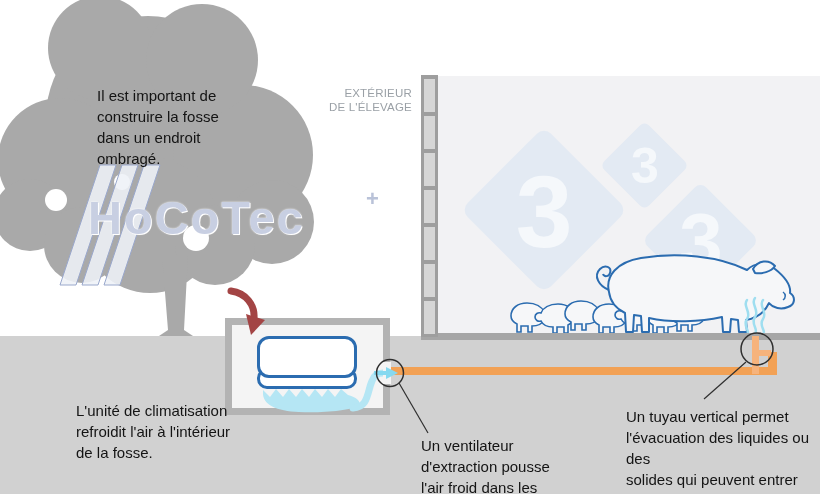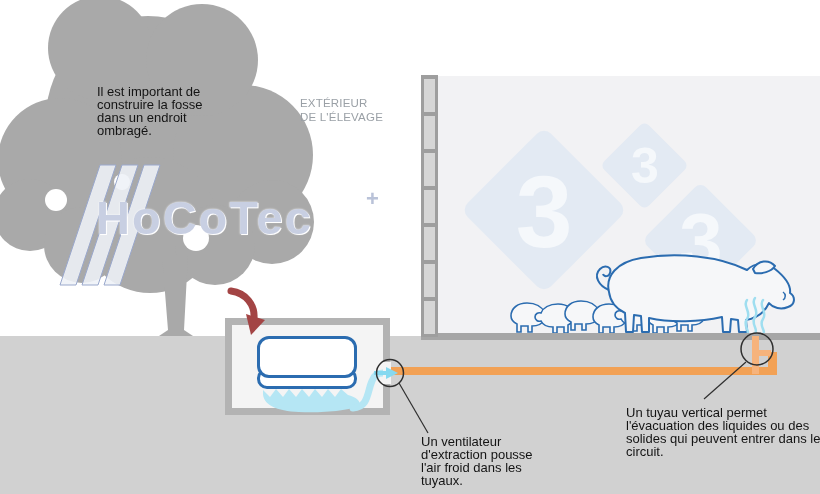--- a/index.html
+++ b/index.html
@@ -1,26 +1,26 @@
 <!DOCTYPE html>
 <html><head>
 <meta charset="utf-8">
 <style>
   html,body{margin:0;padding:0;background:#fff;}
   #canvas{position:relative;width:820px;height:494px;background:#ffffff;overflow:hidden;
           font-family:"Liberation Sans",sans-serif;}
   .abs{position:absolute;}
-  .note{position:absolute;white-space:pre-line;color:#141414;font-size:13px;line-height:13px;}
+  .note{position:absolute;white-space:pre-line;color:#141414;font-size:15px;line-height:21px;}
   .hdr{position:absolute;white-space:pre-line;color:#9aa0a6;font-size:11.5px;line-height:14px;
        letter-spacing:.2px;font-weight:500;}
   .diamond{position:absolute;background:#e3eaf3;transform:rotate(45deg);}
   .digit{position:absolute;color:#f5f8fb;font-weight:700;text-align:center;}
   .pipe{position:absolute;background:#f2a155;}
   .pipe-light{position:absolute;background:#f6b37c;}
-  #logo-text{position:absolute;left:96px;top:190px;font-size:47px;font-weight:700;
+  #logo-text{position:absolute;left:88px;top:190px;font-size:47px;font-weight:700;
              letter-spacing:2px;color:#c8cfe2;text-shadow:0 0 2px #ffffff,1px 1px 0 #ffffff;}
   #logo-sup{position:absolute;left:366px;top:186px;font-size:22px;font-weight:700;color:#b9c2d8;
             text-shadow:0 0 1px #fff;}
   #interior-bg{left:437px;top:76px;width:383px;height:258px;background:#f2f2f4;}
   #ground{left:0;top:336px;width:820px;height:158px;background:#d1d1d1;}
   #barn-floor{left:421px;top:333px;width:399px;height:7px;background:#a6a6a6;}
   #wall{left:421px;top:75px;width:17px;height:262px;
         background:repeating-linear-gradient(180deg,#9e9e9e 0 4px,#d6d6d6 4px 37px);
         border-left:3px solid #9e9e9e;border-right:3px solid #9e9e9e;box-sizing:border-box;}
   #pit{left:225px;top:318px;width:165px;height:97px;background:#f4f4f4;
@@ -71,21 +71,21 @@
 
   <div class="abs" id="interior-bg"></div>
 
   <div class="diamond" style="left:485px;top:151px;width:118px;height:118px;border-radius:10px"></div>
   <div class="diamond" style="left:613px;top:134px;width:63px;height:63px;border-radius:6px"></div>
   <div class="diamond" style="left:659px;top:199px;width:83px;height:83px;border-radius:8px"></div>
   <div class="digit" style="left:488px;top:157px;width:112px;height:110px;line-height:110px;font-size:102px">3</div>
   <div class="digit" style="left:615px;top:139px;width:60px;height:54px;line-height:54px;font-size:50px">3</div>
   <div class="digit" style="left:666px;top:199px;width:70px;height:84px;line-height:84px;font-size:78px">3</div>
 
-  <div class="hdr" style="left:300px;top:96px;width:112px;text-align:left">EXTÉRIEUR
+  <div class="hdr" style="left:300px;top:86px;width:112px;text-align:right">EXTÉRIEUR
 DE L'ÉLEVAGE</div>
 
   <svg class="abs" style="left:495px;top:248px" width="310" height="90" viewBox="0 0 310 90">
     <defs>
       <path id="pg" d="M4,17 C4,9 11,4 20,4 C29,4 35,8 37,13 C40,12 43,14 43,17 C43,20 40,22 37,21
                        C35,25 30,27 25,27 L25,33 L21,33 L21,27 L14,27 L14,33 L10,33 L10,25
                        C6,23 4,20 4,17 Z"></path>
     </defs>
     <g stroke="#2b6cb0" stroke-width="1.6" fill="#f6f7f9">
       <use href="#pg" transform="translate(12,51)"></use>
@@ -139,20 +139,23 @@
   <svg class="abs" style="left:0;top:0" width="820" height="494" viewBox="0 0 820 494">
     <rect x="383" y="362" width="8" height="22" fill="#f4f4f4"></rect>
     <line x1="374" y1="373" x2="386" y2="373" stroke="#86d9f0" stroke-width="4"></line>
     <polygon points="386,367 398,373 386,379" fill="#86d9f0"></polygon>
     <circle cx="390" cy="373" r="13.5" fill="none" stroke="#2f2f2f" stroke-width="1.5"></circle>
     <line x1="399" y1="383" x2="428" y2="433" stroke="#2f2f2f" stroke-width="1.2"></line>
     <circle cx="757" cy="349" r="16" fill="none" stroke="#2f2f2f" stroke-width="1.5"></circle>
     <line x1="746" y1="362" x2="704" y2="399" stroke="#2f2f2f" stroke-width="1.2"></line>
   </svg>
 
+  <div class="note" style="left:76px;top:400px;width:180px">L'unité de climatisation
+refroidit l'air à l'intérieur
+de la fosse.</div>
   <div class="note" style="left:421px;top:435px;width:140px">Un ventilateur
 d'extraction pousse
 l'air froid dans les
 tuyaux.</div>
   <div class="note" style="left:626px;top:406px;width:200px">Un tuyau vertical permet
 l'évacuation des liquides ou des
 solides qui peuvent entrer dans le
 circuit.</div>
 
 </div>

